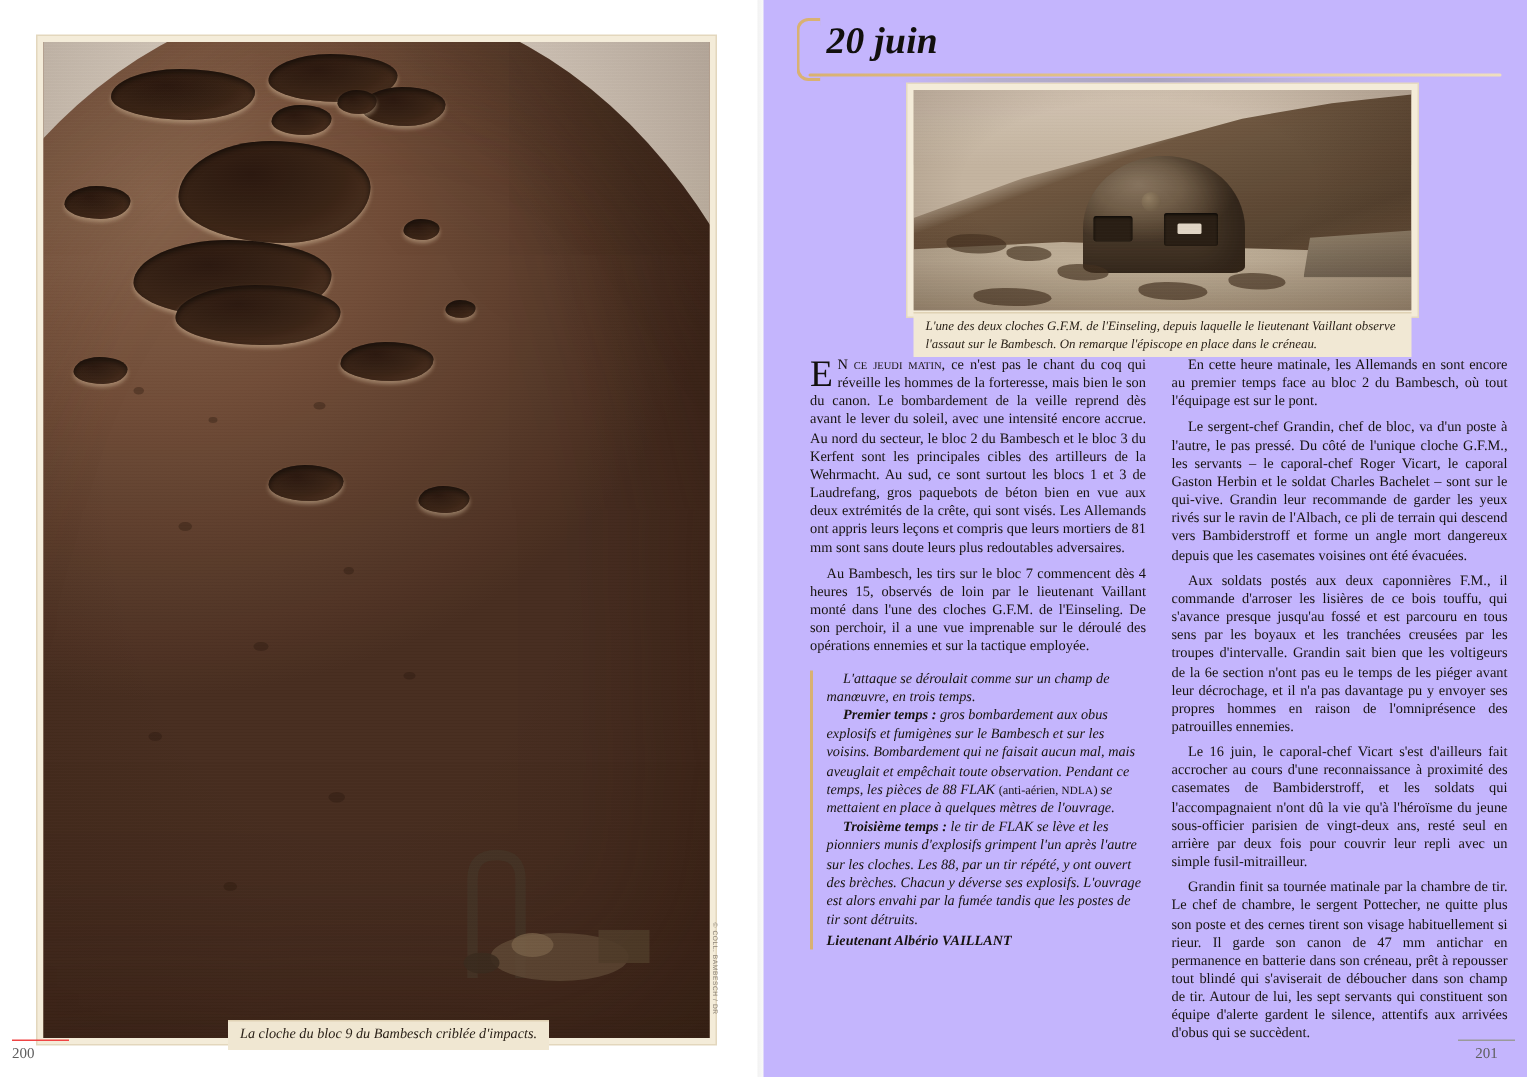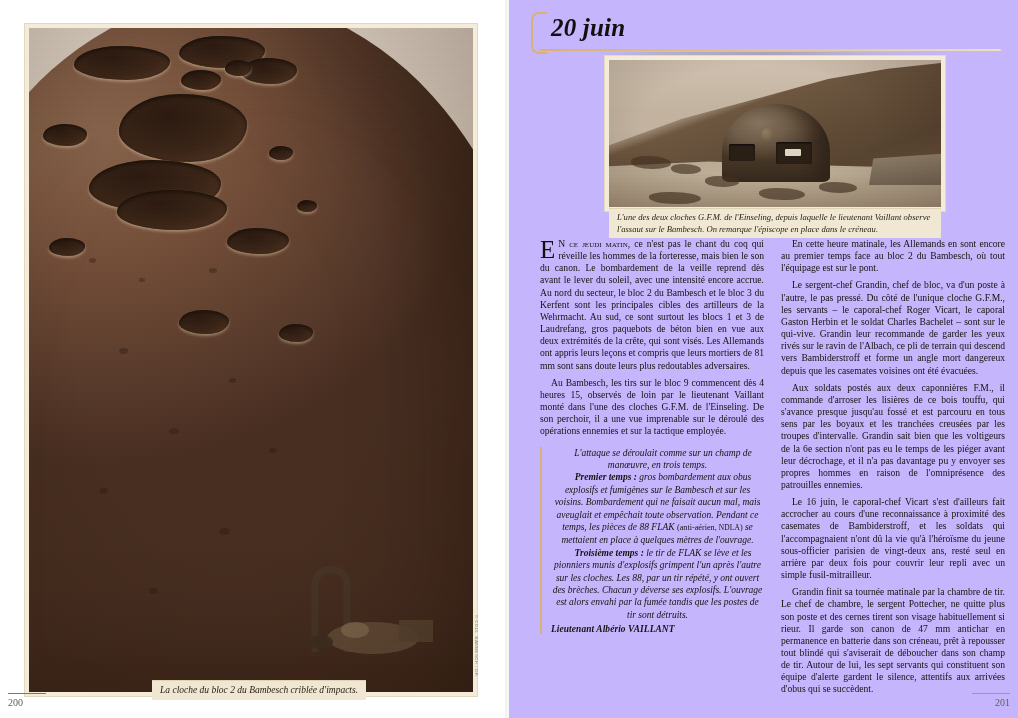--- a/index.html
+++ b/index.html
@@ -198,40 +198,40 @@
   .quote{
     position:relative;
     margin-top:9px;
     padding-left:9px;
     border-left:2.2px solid #d9b172;
   }
   .quote p{
     font-style:italic;
     font-size:9.5px;
     line-height:12.4px;
-    text-align:center;
+    text-align:left;
     text-indent:11px;
     margin:0;
   }
   .quote p.first{text-indent:11px;}
   .ndla{font-size:7.4px;font-style:normal;font-variant:small-caps;letter-spacing:.2px;}
   .antiaerien{font-size:8.2px;font-style:normal;}
   .signature{
     display:block;text-align:left;
     font-style:italic;font-weight:bold;
     font-size:9.4px;
     margin-top:3px;
     padding-right:4px;
     letter-spacing:.1px;
   }
   .sp{height:5px;}
 
   .folio-right{
     position:absolute;right:8px;bottom:10px;width:38px;
-    font-size:10px;color:#5e5e5e;text-align:right;
+    font-size:10px;color:#5e5e5e;text-align:center;
     border-top:1px solid #9a9a9a;padding-top:3px;
   }
   .gutter{
     position:absolute;left:505px;top:0;width:8px;height:718px;
     background:linear-gradient(90deg, rgba(0,0,0,.05), rgba(0,0,0,0));
   }
 </style>
 </head>
 <body>
 
@@ -282,21 +282,21 @@
           <rect x="104" y="86" width="34" height="22" fill="#5b4833" opacity=".9"></rect>
           <ellipse cx="26" cy="108" rx="12" ry="7" fill="#3e3022" opacity=".9"></ellipse>
         </svg>
       </div>
 
       <div class="sepia-tone"></div>
       <div class="photo-vign"></div>
       <div class="grain"></div>
     </div>
 
-    <div class="caption-left">La cloche du bloc 2 du Bambesch criblée d'impacts.</div>
+    <div class="caption-left">La cloche du bloc 9 du Bambesch criblée d'impacts.</div>
 
     <div class="credit-left">© COLL. BAMBESCH / DR</div>
 
     <div class="folio-left">200</div>
   </div>
 
   <div class="gutter"></div>
 
   <div class="right-page">
 
@@ -336,21 +336,21 @@
 
     <div class="caption-right">L'une des deux cloches G.F.M. de l'Einseling, depuis laquelle le lieutenant Vaillant observe l'assaut sur le Bambesch. On remarque l'épiscope en place dans le créneau.</div>
 
     <div class="cols">
 
       <div class="col">
         <p class="dropcap-para"><span class="dropcap">E</span><span class="smallcaps">N ce jeudi matin,</span> <span>ce n'est pas le chant du coq qui réveille les hommes de la forteresse, mais bien le son du canon. Le bombardement de la veille reprend dès avant le lever du soleil, avec une intensité encore accrue. Au nord du secteur, le bloc 2 du Bambesch et le bloc 3 du Kerfent sont les principales cibles des artilleurs de la Wehrmacht. Au sud, ce sont surtout les blocs 1 et 3 de Laudrefang, gros paquebots de béton bien en vue aux deux extrémités de la crête, qui sont visés. Les Allemands ont appris leurs leçons et compris que leurs mortiers de 81 mm sont sans doute leurs plus redoutables adversaires.</span></p>
 
         <div class="sp"></div>
 
-        <p>Au Bambesch, les tirs sur le bloc 9 commencent dès 4 heures 15, observés de loin par le lieutenant Vaillant monté dans l'une des cloches G.F.M. de l'Einseling. De son perchoir, il a une vue imprenable sur le déroulé des opérations ennemies et sur la tactique employée.</p>
+        <p>Au Bambesch, les tirs sur le bloc 7 commencent dès 4 heures 15, observés de loin par le lieutenant Vaillant monté dans l'une des cloches G.F.M. de l'Einseling. De son perchoir, il a une vue imprenable sur le déroulé des opérations ennemies et sur la tactique employée.</p>
 
         <div class="quote">
           <p class="first">L'attaque se déroulait comme sur un champ de manœuvre, en trois temps.</p>
           <p><b>Premier temps : </b><span>gros bombardement aux obus explosifs et fumigènes sur le Bambesch et sur les voisins. Bombardement qui ne faisait aucun mal, mais aveuglait et empêchait toute observation. Pendant ce temps, les pièces de 88 FLAK </span><span class="antiaerien">(anti-aérien, </span><span class="ndla">NDLA</span><span class="antiaerien">) </span><span>se mettaient en place à quelques mètres de l'ouvrage.</span></p>
           <p><b>Troisième temps : </b><span>le tir de FLAK se lève et les pionniers munis d'explosifs grimpent l'un après l'autre sur les cloches. Les 88, par un tir répété, y ont ouvert des brèches. Chacun y déverse ses explosifs. L'ouvrage est alors envahi par la fumée tandis que les postes de tir sont détruits.</span></p>
           <span class="signature">Lieutenant Albério VAILLANT</span>
         </div>
       </div>
 
       <div class="col">

